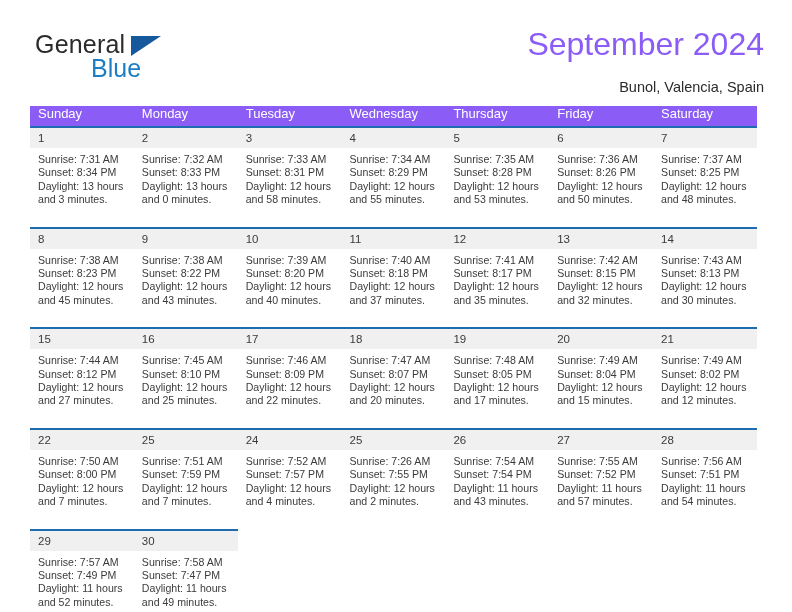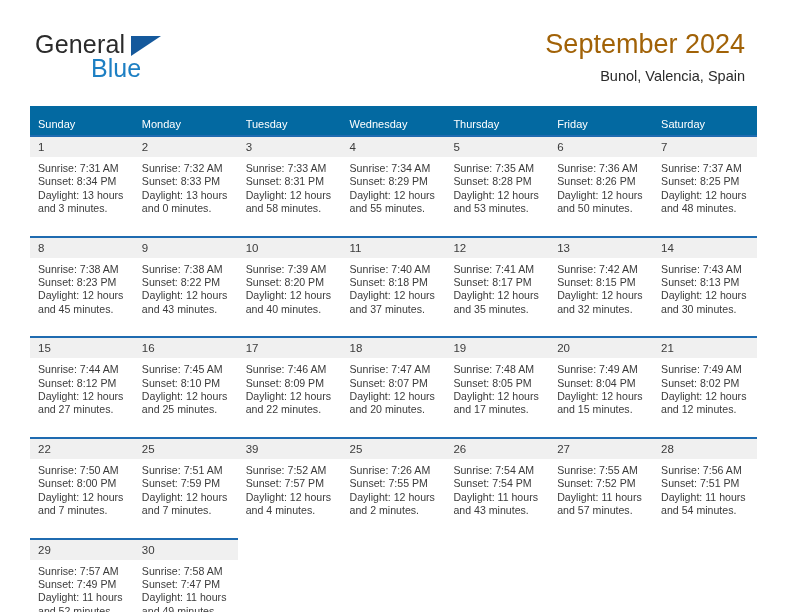--- a/index.html
+++ b/index.html
@@ -19,21 +19,21 @@
     width: 792px;
     height: 612px;
     box-sizing: border-box;
   }
 
   
   .header {
     position: absolute;
     left: 35px;
     top: 28px;
-    right: 47px;
+    right: 28px;
     height: 68px;
   }
   .brand {
     position: absolute;
     left: 0;
     top: 0;
     width: 230px;
     height: 60px;
   }
   .brand-general {
@@ -63,49 +63,49 @@
     border-bottom: 20px solid transparent;
   }
 
   .titles {
     position: absolute;
     right: 0;
     top: 0;
     text-align: right;
   }
   .cal-title {
-    font-size: 27px;
-    color: #a16207;
+    font-size: 32px;
+    color: #8b5cf6;
     line-height: 32px;
     white-space: nowrap;
   }
   .cal-subtitle {
     font-size: 14.5px;
     color: #2b2b2b;
     line-height: 20px;
-    margin-top: 6px;
+    margin-top: 17px;
     white-space: nowrap;
   }
 
   
   .calendar {
     position: absolute;
     left: 30px;
     top: 106px;
     width: 727px;
     border-collapse: collapse;
     table-layout: fixed;
   }
   .calendar th {
-    background: #0369a1;
+    background: #8b5cf6;
     color: #ffffff;
-    font-size: 11px;
+    font-size: 13px;
     font-weight: normal;
     text-align: left;
-    padding: 12px 0 5px 8px;
+    padding: 0 0 5px 8px;
     height: 11px;
     border: none;
   }
   .week-row td {
     padding: 0;
     vertical-align: top;
     border: none;
   }
   .daynum {
     background: #f0f0f0;
@@ -393,21 +393,21 @@
         <td>
           <div class="daynum">25</div>
           <div class="cellbody">
             <div>Sunrise: 7:51 AM</div>
             <div>Sunset: 7:59 PM</div>
             <div>Daylight: 12 hours</div>
             <div>and 7 minutes.</div>
           </div>
         </td>
         <td>
-          <div class="daynum">39</div>
+          <div class="daynum">24</div>
           <div class="cellbody">
             <div>Sunrise: 7:52 AM</div>
             <div>Sunset: 7:57 PM</div>
             <div>Daylight: 12 hours</div>
             <div>and 4 minutes.</div>
           </div>
         </td>
         <td>
           <div class="daynum">25</div>
           <div class="cellbody">

